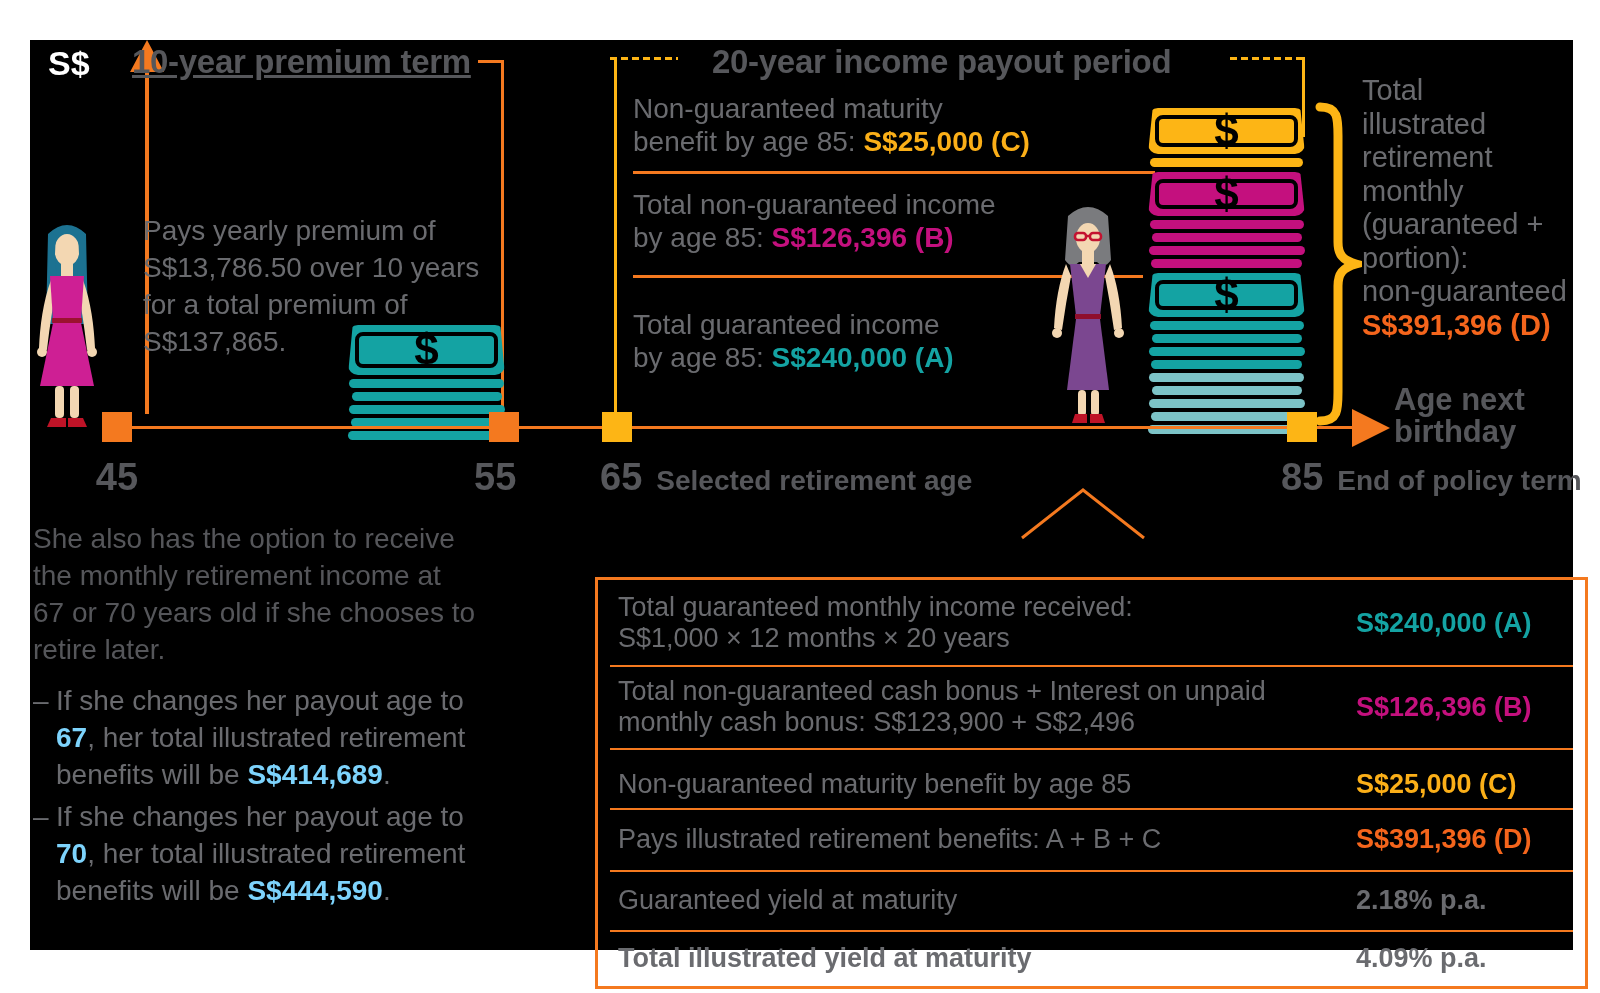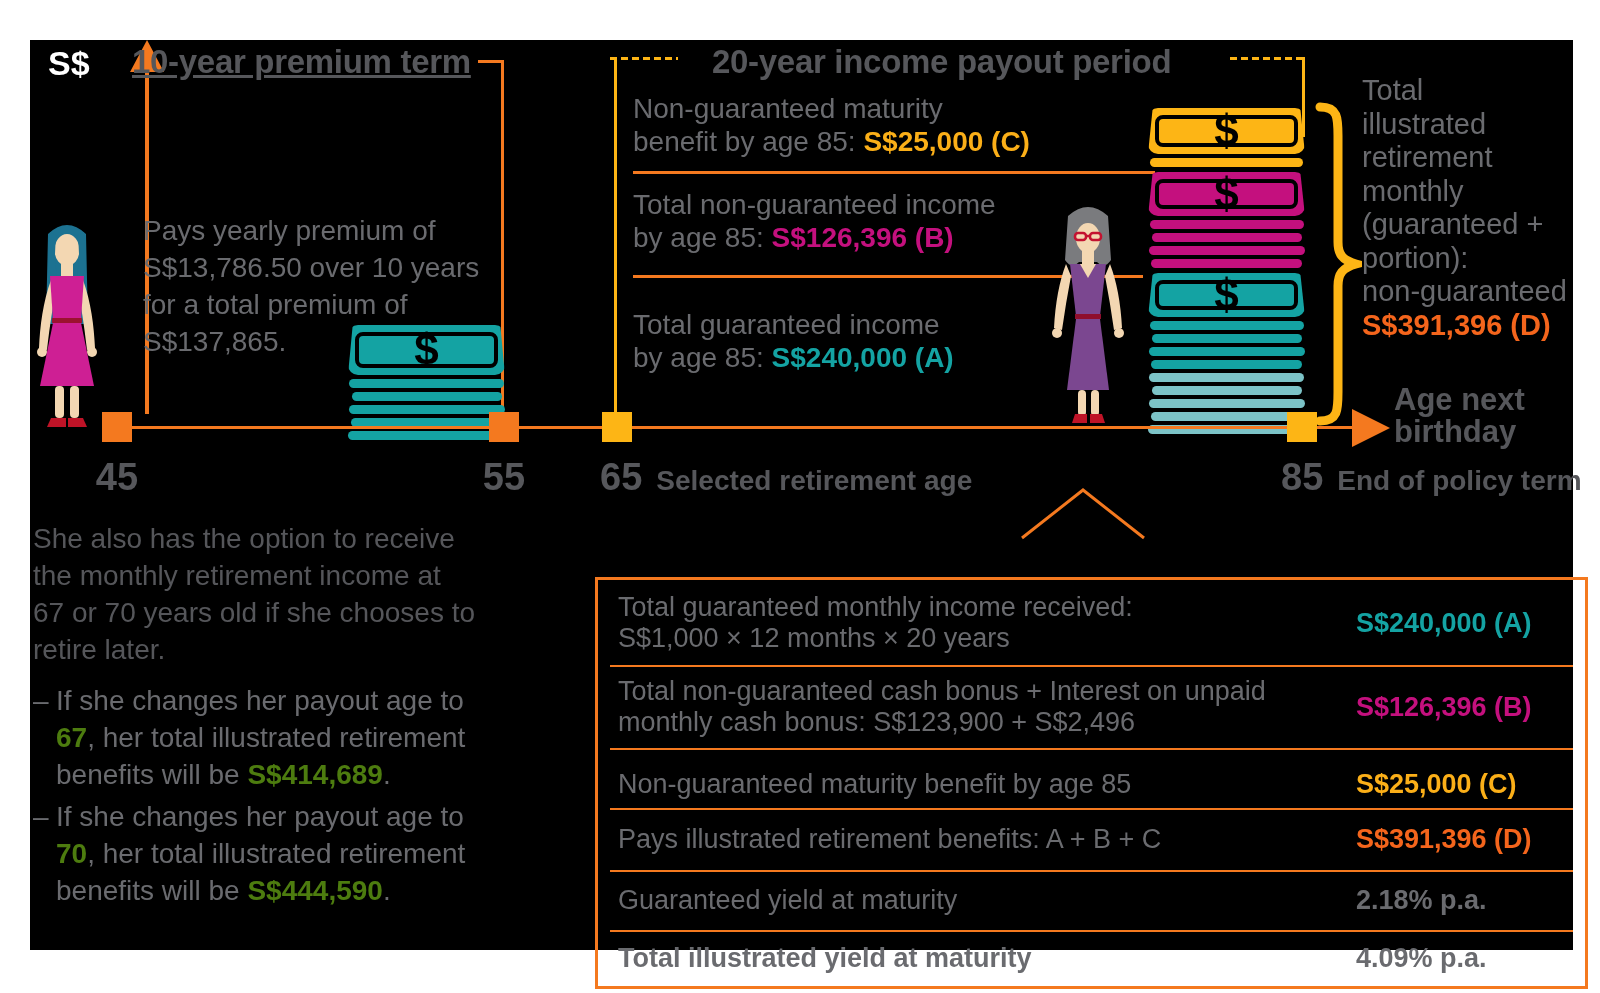--- a/index.html
+++ b/index.html
@@ -22,21 +22,21 @@
   .income-line{font-size:28px;line-height:33px;color:#6A6B6F;white-space:nowrap;}
   .income-line b{font-weight:bold;}
   .age-num{font-size:38px;font-weight:bold;color:#56575B;}
   .age-suffix{font-size:28px;font-weight:bold;color:#56575B;margin-left:14px;}
   .annot-line{display:block;font-size:29px;line-height:33.5px;color:#6A6B6F;white-space:nowrap;}
   .annot-amount{display:block;font-size:29px;line-height:33.5px;font-weight:bold;color:#F4651C;white-space:nowrap;}
   .axis-caption{font-size:31px;line-height:32px;font-weight:bold;color:#56575B;}
   .bl-header{font-size:28px;line-height:37px;font-weight:normal;color:#55565A;}
   .bullet{font-size:28px;line-height:37px;color:#6A6B6F;padding-left:23px;}
   .bullet .dash{position:absolute;left:0;}
-  .bullet b{color:#4d7c0f;}
+  .bullet b{color:#7dd3fc;}
   .blk{display:block;}
   
   .sq{width:30px;height:30px;}
   .vline{width:3px;}
   .hline{height:3px;}
   .dotline{height:3px;background:repeating-linear-gradient(90deg,#FDB515 0 7px,transparent 7px 11px);}
   .axis-head{width:0;height:0;border-left:17px solid transparent;border-right:17px solid transparent;border-bottom:32px solid #F4791F;}
   .arrow-head{width:0;height:0;border-top:19px solid transparent;border-bottom:19px solid transparent;border-left:38px solid #F4791F;}
   
   .bill{position:relative;border-radius:10px;clip-path:polygon(3% 0,97% 0,100% 100%,0 100%);}
@@ -206,21 +206,21 @@
   <div class="abs sq c-orange" style="left:459px;top:372px;"></div>
   <div class="abs sq c-amber" style="left:572px;top:372px;"></div>
   <div class="abs sq c-amber" style="left:1257px;top:372px;"></div>
 
   <div class="abs axis-caption" style="left:1364px;top:344px;">
     <span class="blk">Age next</span>
     <span class="blk">birthday</span>
   </div>
 
   <div class="abs age-num" style="left:57px;top:416px;width:60px;text-align:center;">45</div>
-  <div class="abs age-num" style="left:444px;top:416px;width:60px;text-align:center;">55</div>
+  <div class="abs age-num" style="left:444px;top:416px;width:60px;">55</div>
   <div class="abs" style="left:570px;top:416px;white-space:nowrap;">
     <span class="age-num">65</span><span class="age-suffix">Selected retirement age</span>
   </div>
   <div class="abs" style="left:1251px;top:416px;white-space:nowrap;">
     <span class="age-num">85</span><span class="age-suffix">End of policy term</span>
   </div>
 
   <div class="abs bl-header" style="left:3px;top:480px;">
     <span class="blk">She also has the option to receive</span>
     <span class="blk">the monthly retirement income at</span>

